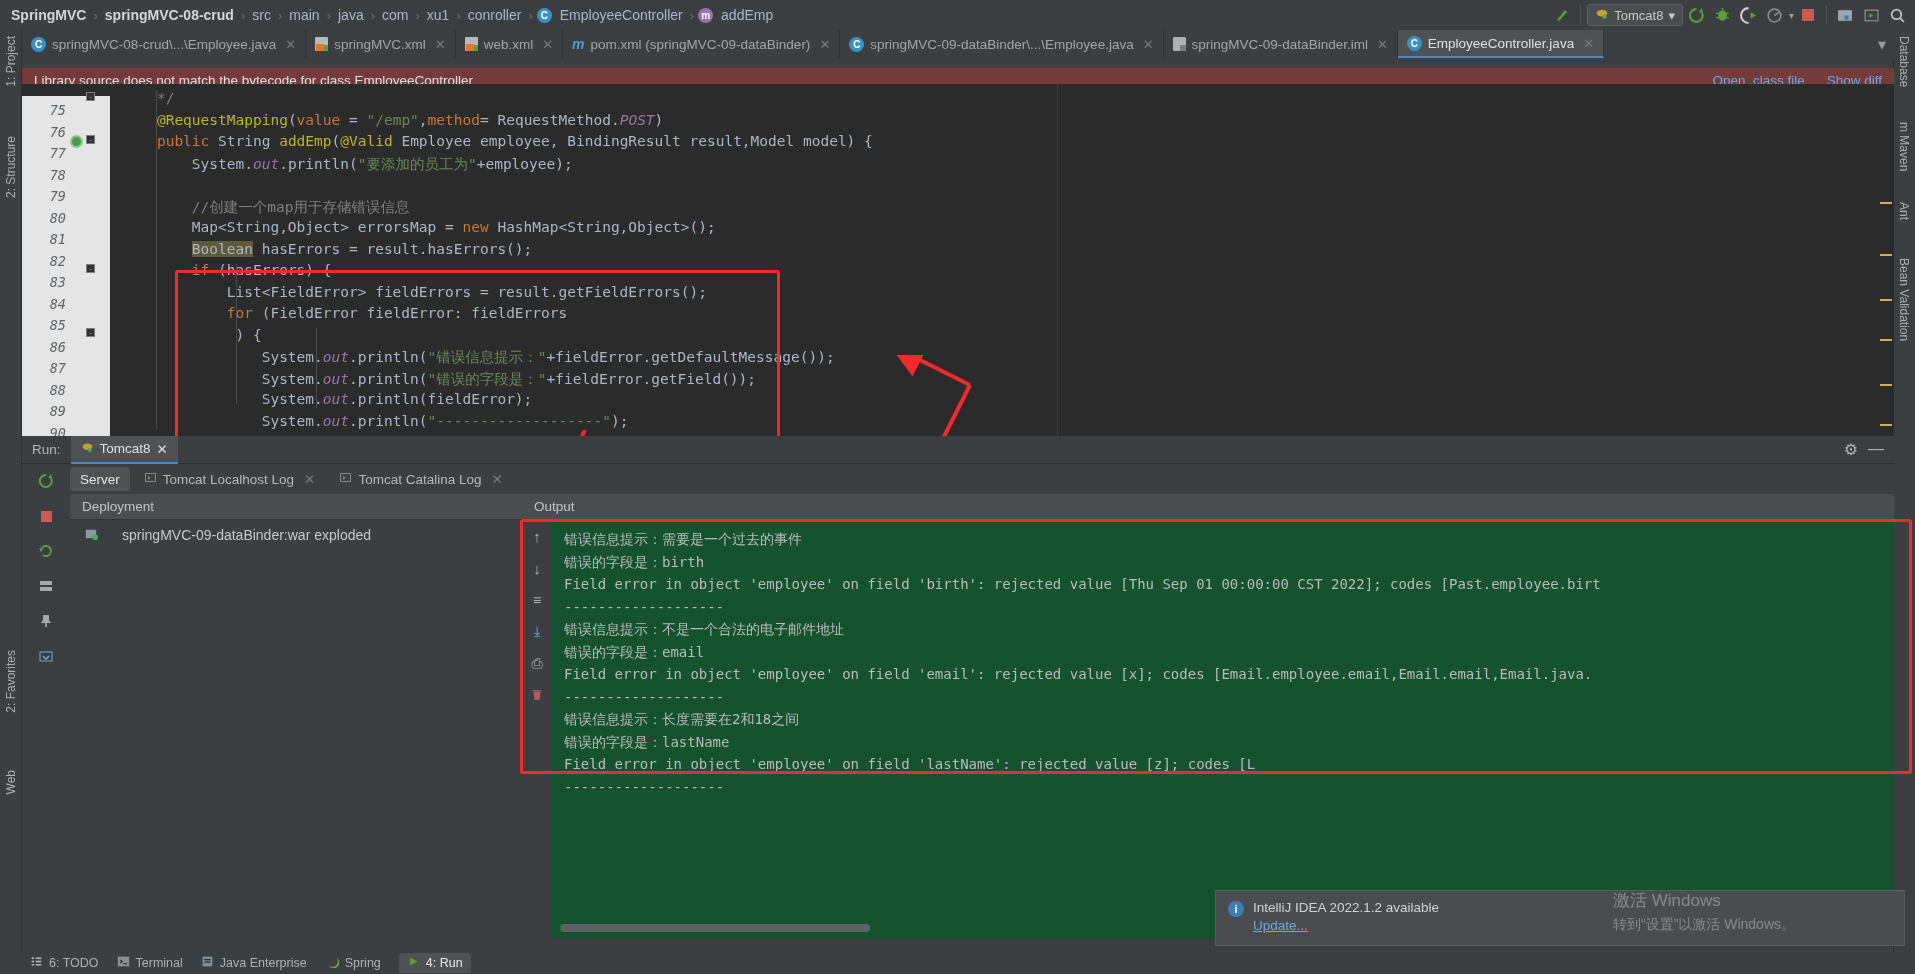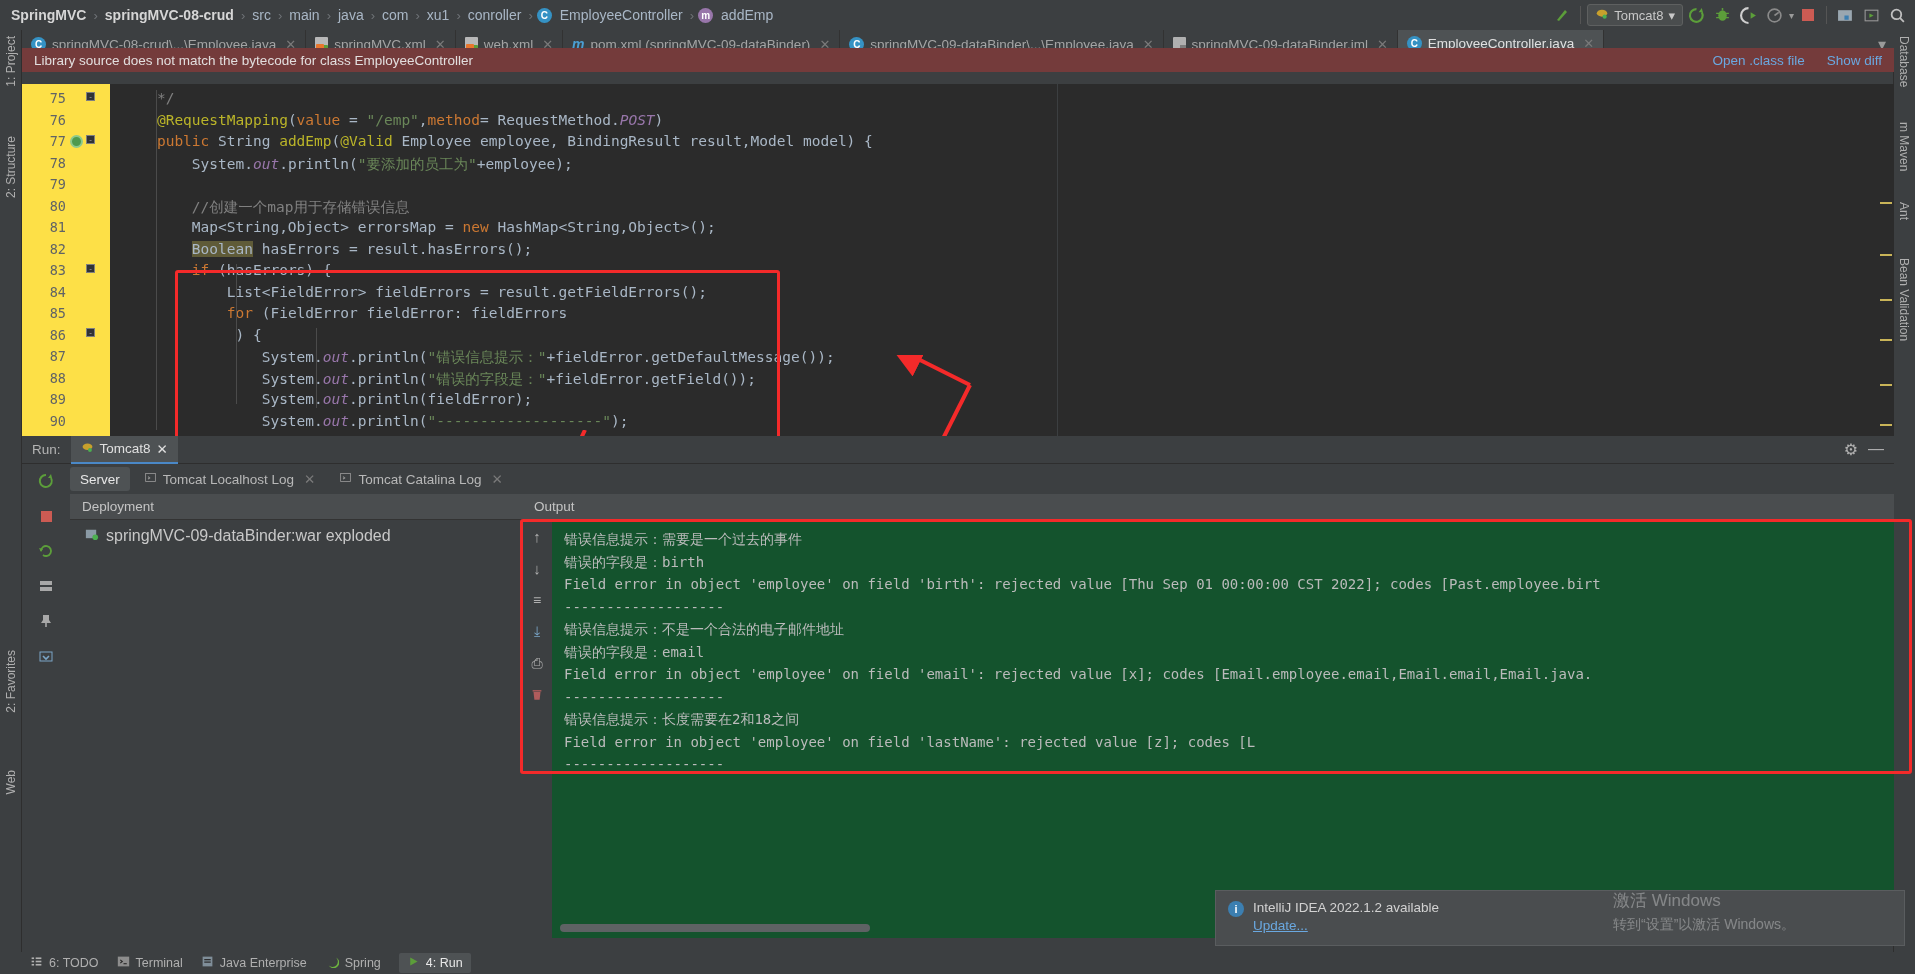--- a/index.html
+++ b/index.html
@@ -39,30 +39,30 @@
   .ic-xml:before{ content:""; position:absolute; right:0;bottom:0;width:6px;height:6px;
     background:#5c9e3a; border-radius:1px;}
   .ic-m { color:#4a9fd4; font-weight:bold; font-style:italic; font-size:14px; }
   .ic-c { width:15px;height:15px;border-radius:50%;background:#3592c4;color:#fff;
     font-size:10px;font-weight:bold;display:flex;align-items:center;justify-content:center;}
   .ic-iml { background:#b0b0b0; border-radius:1px; }
   .ic-iml:after{content:"";position:absolute;right:0;bottom:0;width:6px;height:6px;background:#7d7d7d;}
   .tabsarrow { margin-left:auto; display:flex; align-items:center; padding:0 8px; color:#9a9a9a;}
 
   
-  .banner { position:absolute; left:22px; top:48px; width:1872px; height:24px;
+  .banner { position:absolute; left:22px; top:68px; width:1872px; height:24px;
     background:#743b3b; display:flex; align-items:center; padding:0 12px; font-size:13.5px;
     color:#e2dede; }
   .banner .links { margin-left:auto; display:flex; gap:22px; }
   .banner .links a { color:#6aa8e0; text-decoration:none; }
 
   
   .editor { position:absolute; left:22px; top:84px; width:1872px; height:352px;
     background:#2b2b2b; overflow:hidden; }
-  .gutter { position:absolute; left:0; top:0; width:88px; height:352px; background:#fde047; }
+  .gutter { position:absolute; left:0; top:12px; width:88px; height:352px; background:#e5e5e5;font-style:italic; }
   .lnum { position:absolute; right:44px; font-size:13.5px; color:#606366;
     font-family:"DejaVu Sans Mono", monospace; text-align:right; width:30px; }
   .fold { position:absolute; left:64px; width:10px; height:10px; }
   .fold i { display:block; width:9px;height:9px; border:1px solid #808080; color:#b0b0b0;
     font-style:normal; font-size:8px; line-height:8px; text-align:center; background:#313335;}
   .codearea { position:absolute; left:88px; top:0; right:0; height:352px; }
   .cl { position:absolute; left:12px; white-space:pre;
     font-family:"DejaVu Sans Mono", monospace; font-size:14.5px; color:#a9b7c6; }
   .kw { color:#cc7832; } .str { color:#6a8759; }
   .ann { color:#bbb529; } .fld { color:#9876aa; font-style:italic; }
@@ -91,21 +91,21 @@
     color:#b8b8b8; border-radius:3px;}
   .stab.active { background:#4e5254; color:#e8e8e8; }
   .stab .x{ color:#7a7a7a; margin-left:4px; }
   .leftstrip { position:absolute; left:0; top:28px; width:48px; height:474px; background:#3c3f41;
     display:flex; flex-direction:column; align-items:center; padding-top:6px; gap:13px; }
   .sbtn { width:26px;height:22px; display:flex;align-items:center;justify-content:center; }
   .deployhdr { position:absolute; left:48px; top:58px; width:452px; height:26px;
     background:#4a4d4f; display:flex; align-items:center; padding-left:12px; font-size:13.5px;
     color:#c4c4c4; border-bottom:1px solid #333;}
   .deploybody { position:absolute; left:48px; top:84px; width:452px; height:418px; background:#3c3f41; }
-  .deployrow { display:flex; align-items:center; gap:7px; padding:6px 0 0 14px; font-size:16px; color:#c8c8c8;}
+  .deployrow { display:flex; align-items:center; gap:23px; padding:6px 0 0 14px; font-size:14px; color:#c8c8c8;}
   .outhdr { position:absolute; left:500px; top:58px; width:1372px; height:26px;
     background:#4a4d4f; display:flex; align-items:center; padding-left:12px; font-size:13.5px;
     color:#c4c4c4; border-bottom:1px solid #333;}
   .outtools { position:absolute; left:500px; top:84px; width:30px; height:418px; background:#3c3f41;
     display:flex; flex-direction:column; align-items:center; padding-top:8px; gap:15px; }
   .console { position:absolute; left:530px; top:84px; width:1342px; height:418px;
     background:#14532d; padding:8px 0 0 12px; overflow:hidden; }
   .cline { font-family:"DejaVu Sans Mono", monospace; font-size:14px; color:#bbbbbb;
     white-space:pre; line-height:22.5px; }
   .hscroll { position:absolute; left:538px; bottom:6px; width:310px; height:8px;
@@ -519,20 +519,21 @@
     <div class="console" id="console">
         <div class="cline">错误信息提示：需要是一个过去的事件</div>
         <div class="cline">错误的字段是：birth</div>
         <div class="cline">Field error in object 'employee' on field 'birth': rejected value [Thu Sep 01 00:00:00 CST 2022]; codes [Past.employee.birt</div>
         <div class="cline">-------------------</div>
         <div class="cline">错误信息提示：不是一个合法的电子邮件地址</div>
         <div class="cline">错误的字段是：email</div>
         <div class="cline">Field error in object 'employee' on field 'email': rejected value [x]; codes [Email.employee.email,Email.email,Email.java.</div>
         <div class="cline">-------------------</div>
         <div class="cline">错误信息提示：长度需要在2和18之间</div>
+        <div class="cline">错误的字段是：lastName</div>
         <div class="cline">Field error in object 'employee' on field 'lastName': rejected value [z]; codes [L</div>
         <div class="cline">-------------------</div>
       </div>
     <div class="hscroll"></div>
   </div>
 
   <div class="redbox" style="left:520px; top:519px; width:1392px; height:255px;"></div>
 
   <div class="notif">
     <div class="ni">i</div>

